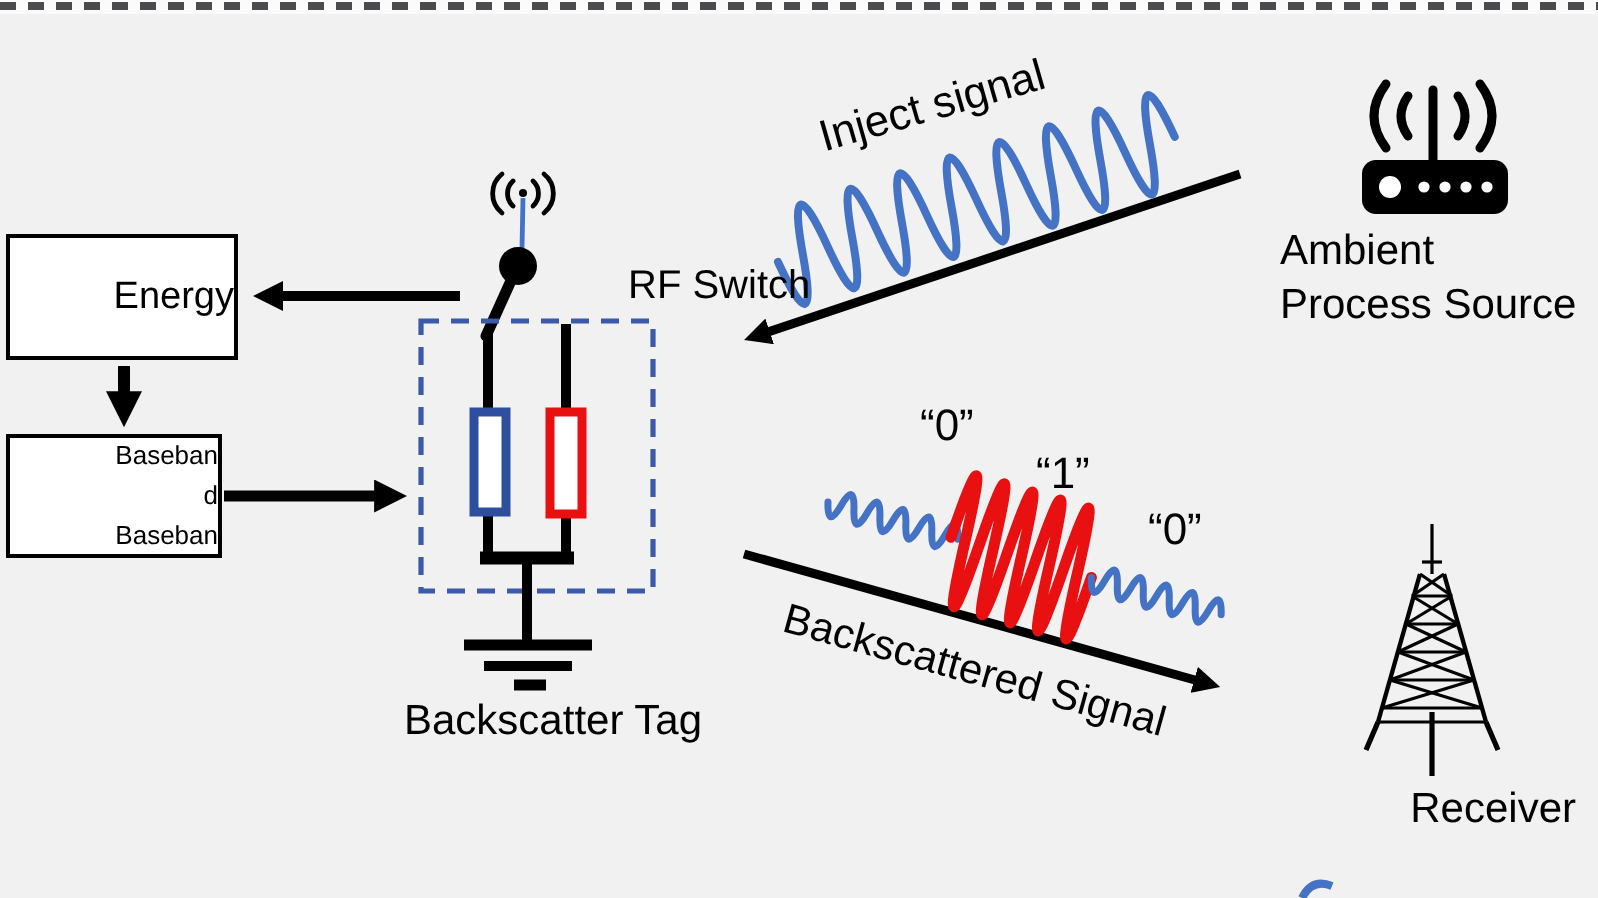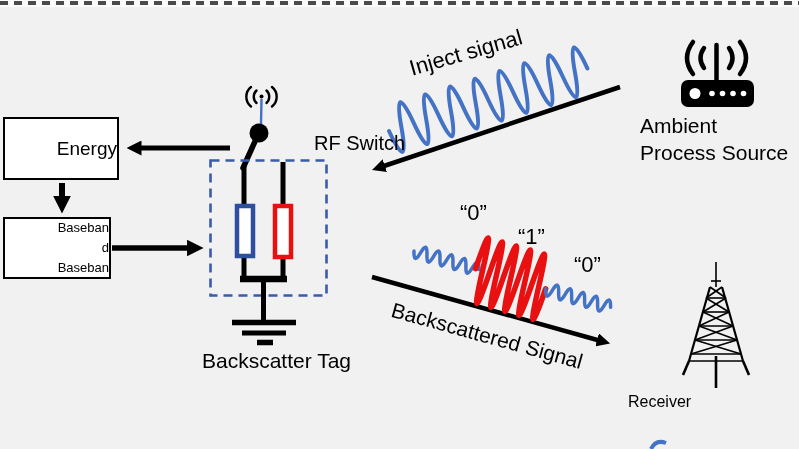--- a/index.html
+++ b/index.html
@@ -20,21 +20,21 @@
     text-align:center; color:#000;
   }
   #eh-box{left:3px; top:117px; width:112px; height:59px; font-size:19px; line-height:25px;}
   #bb-box{left:3px; top:217px; width:104px; height:58px; font-size:13px; line-height:20px;}
   .lbl{position:absolute; color:#000; white-space:nowrap;}
   #rf-switch-label{left:278px; top:132px; font-size:20px;margin-left:36px;}
   #backscatter-tag-label{left:178px; top:349px; font-size:21px;margin-left:24px;}
   #inject-signal-label{left:466px; top:53px; font-size:22px; transform:translate(-50%,-50%) rotate(-16deg);}
   #backscattered-signal-label{left:487px; top:336px; font-size:21px; transform:translate(-50%,-50%) rotate(15.5deg);}
   #ambient-label{left:640px; top:112px; width:158px; font-size:21px; line-height:27px; position:absolute;}
-  #receiver-label{left:628px; top:393px; width:140px; text-align:left; font-size:16px; position:absolute;}
+  #receiver-label{left:648px; top:393px; width:140px; text-align:right; font-size:21px; position:absolute;}
   .bit{position:absolute; font-size:22px; color:#000;}
   #bit-left{left:460px; top:200px;}
   #bit-middle{left:518px; top:224px;}
   #bit-right{left:574px; top:252px;}
 </style>
 </head>
 <body>
 
 <div id="stage">
 

